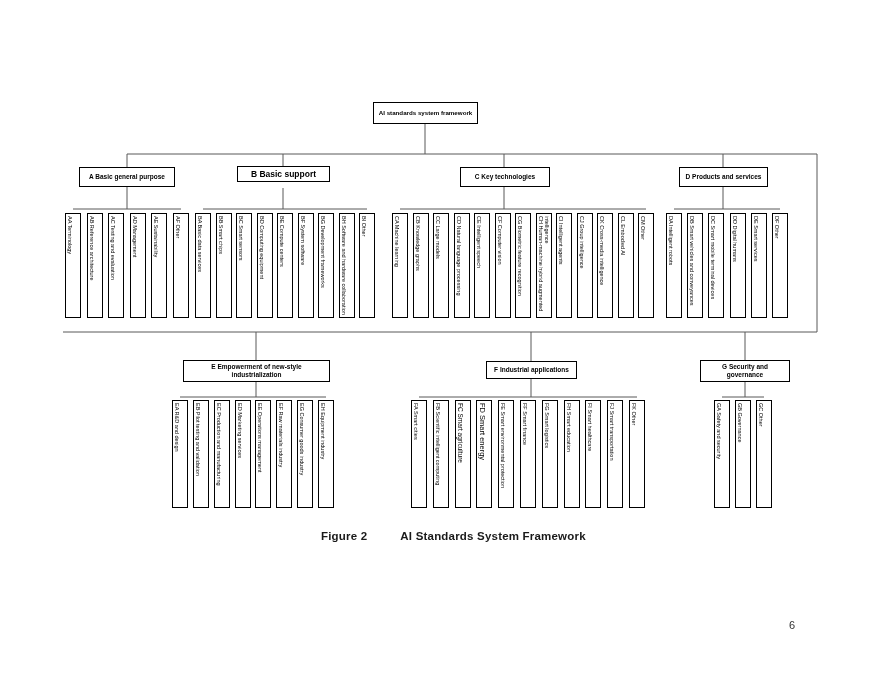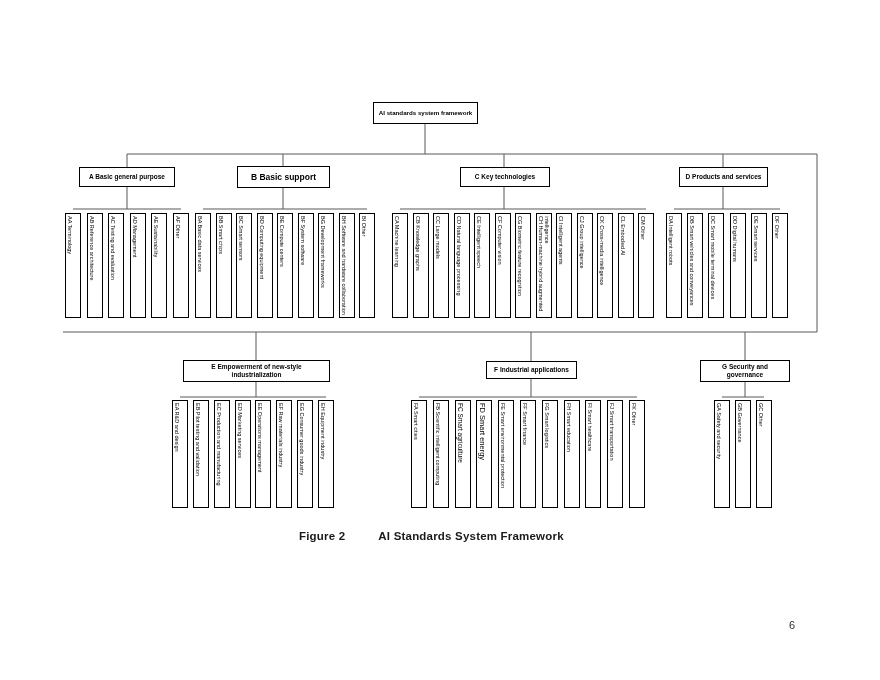--- a/index.html
+++ b/index.html
@@ -53,21 +53,21 @@
   .row1 .leaf{height:105px;}
   .row2 .leaf{height:108px;}
   .row1 .leaf::before{
     content:"";position:absolute;top:-4px;left:50%;width:1px;height:4px;background:#595959;
   }
   .row2 .leaf::before{
     content:"";position:absolute;top:-3px;left:50%;width:1px;height:3px;background:#595959;
   }
 
   .caption{
-    position:absolute;left:299px;top:530px;
+    position:absolute;left:321px;top:530px;
     display:flex;gap:33px;
     font-weight:bold;font-size:11.5px;color:#1a1a1a;
     letter-spacing:0.2px;
   }
   .pagenum{
     position:absolute;left:789px;top:619px;
     font-size:11px;color:#333;
   }
 </style>
 </head>
@@ -101,21 +101,21 @@
       M745 382 V397
       M180 397 H326
       M419 397 H637
       M722 397 H764
     "></path>
   </svg>
 
   <div class="nodebox root" style="left:373px;top:102px;width:105px;height:22px;">AI standards system framework</div>
 
   <div class="nodebox" style="left:79px;top:167px;width:96px;height:20px;">A Basic general purpose</div>
-  <div class="nodebox big" style="left:237px;top:166px;width:93px;height:22px;">B Basic support</div>
+  <div class="nodebox big" style="left:237px;top:166px;width:93px;height:16px;">B Basic support</div>
   <div class="nodebox" style="left:460px;top:167px;width:90px;height:20px;">C Key technologies</div>
   <div class="nodebox" style="left:679px;top:167px;width:89px;height:20px;">D Products and services</div>
 
   <div class="strip row1" style="left:65px;top:213px;width:124px;">
     <div class="leaf">AA Terminology</div>
     <div class="leaf">AB Reference architecture</div>
     <div class="leaf">AC Testing and evaluation</div>
     <div class="leaf">AD Management</div>
     <div class="leaf">AE Sustainability</div>
     <div class="leaf">AF Other</div>

